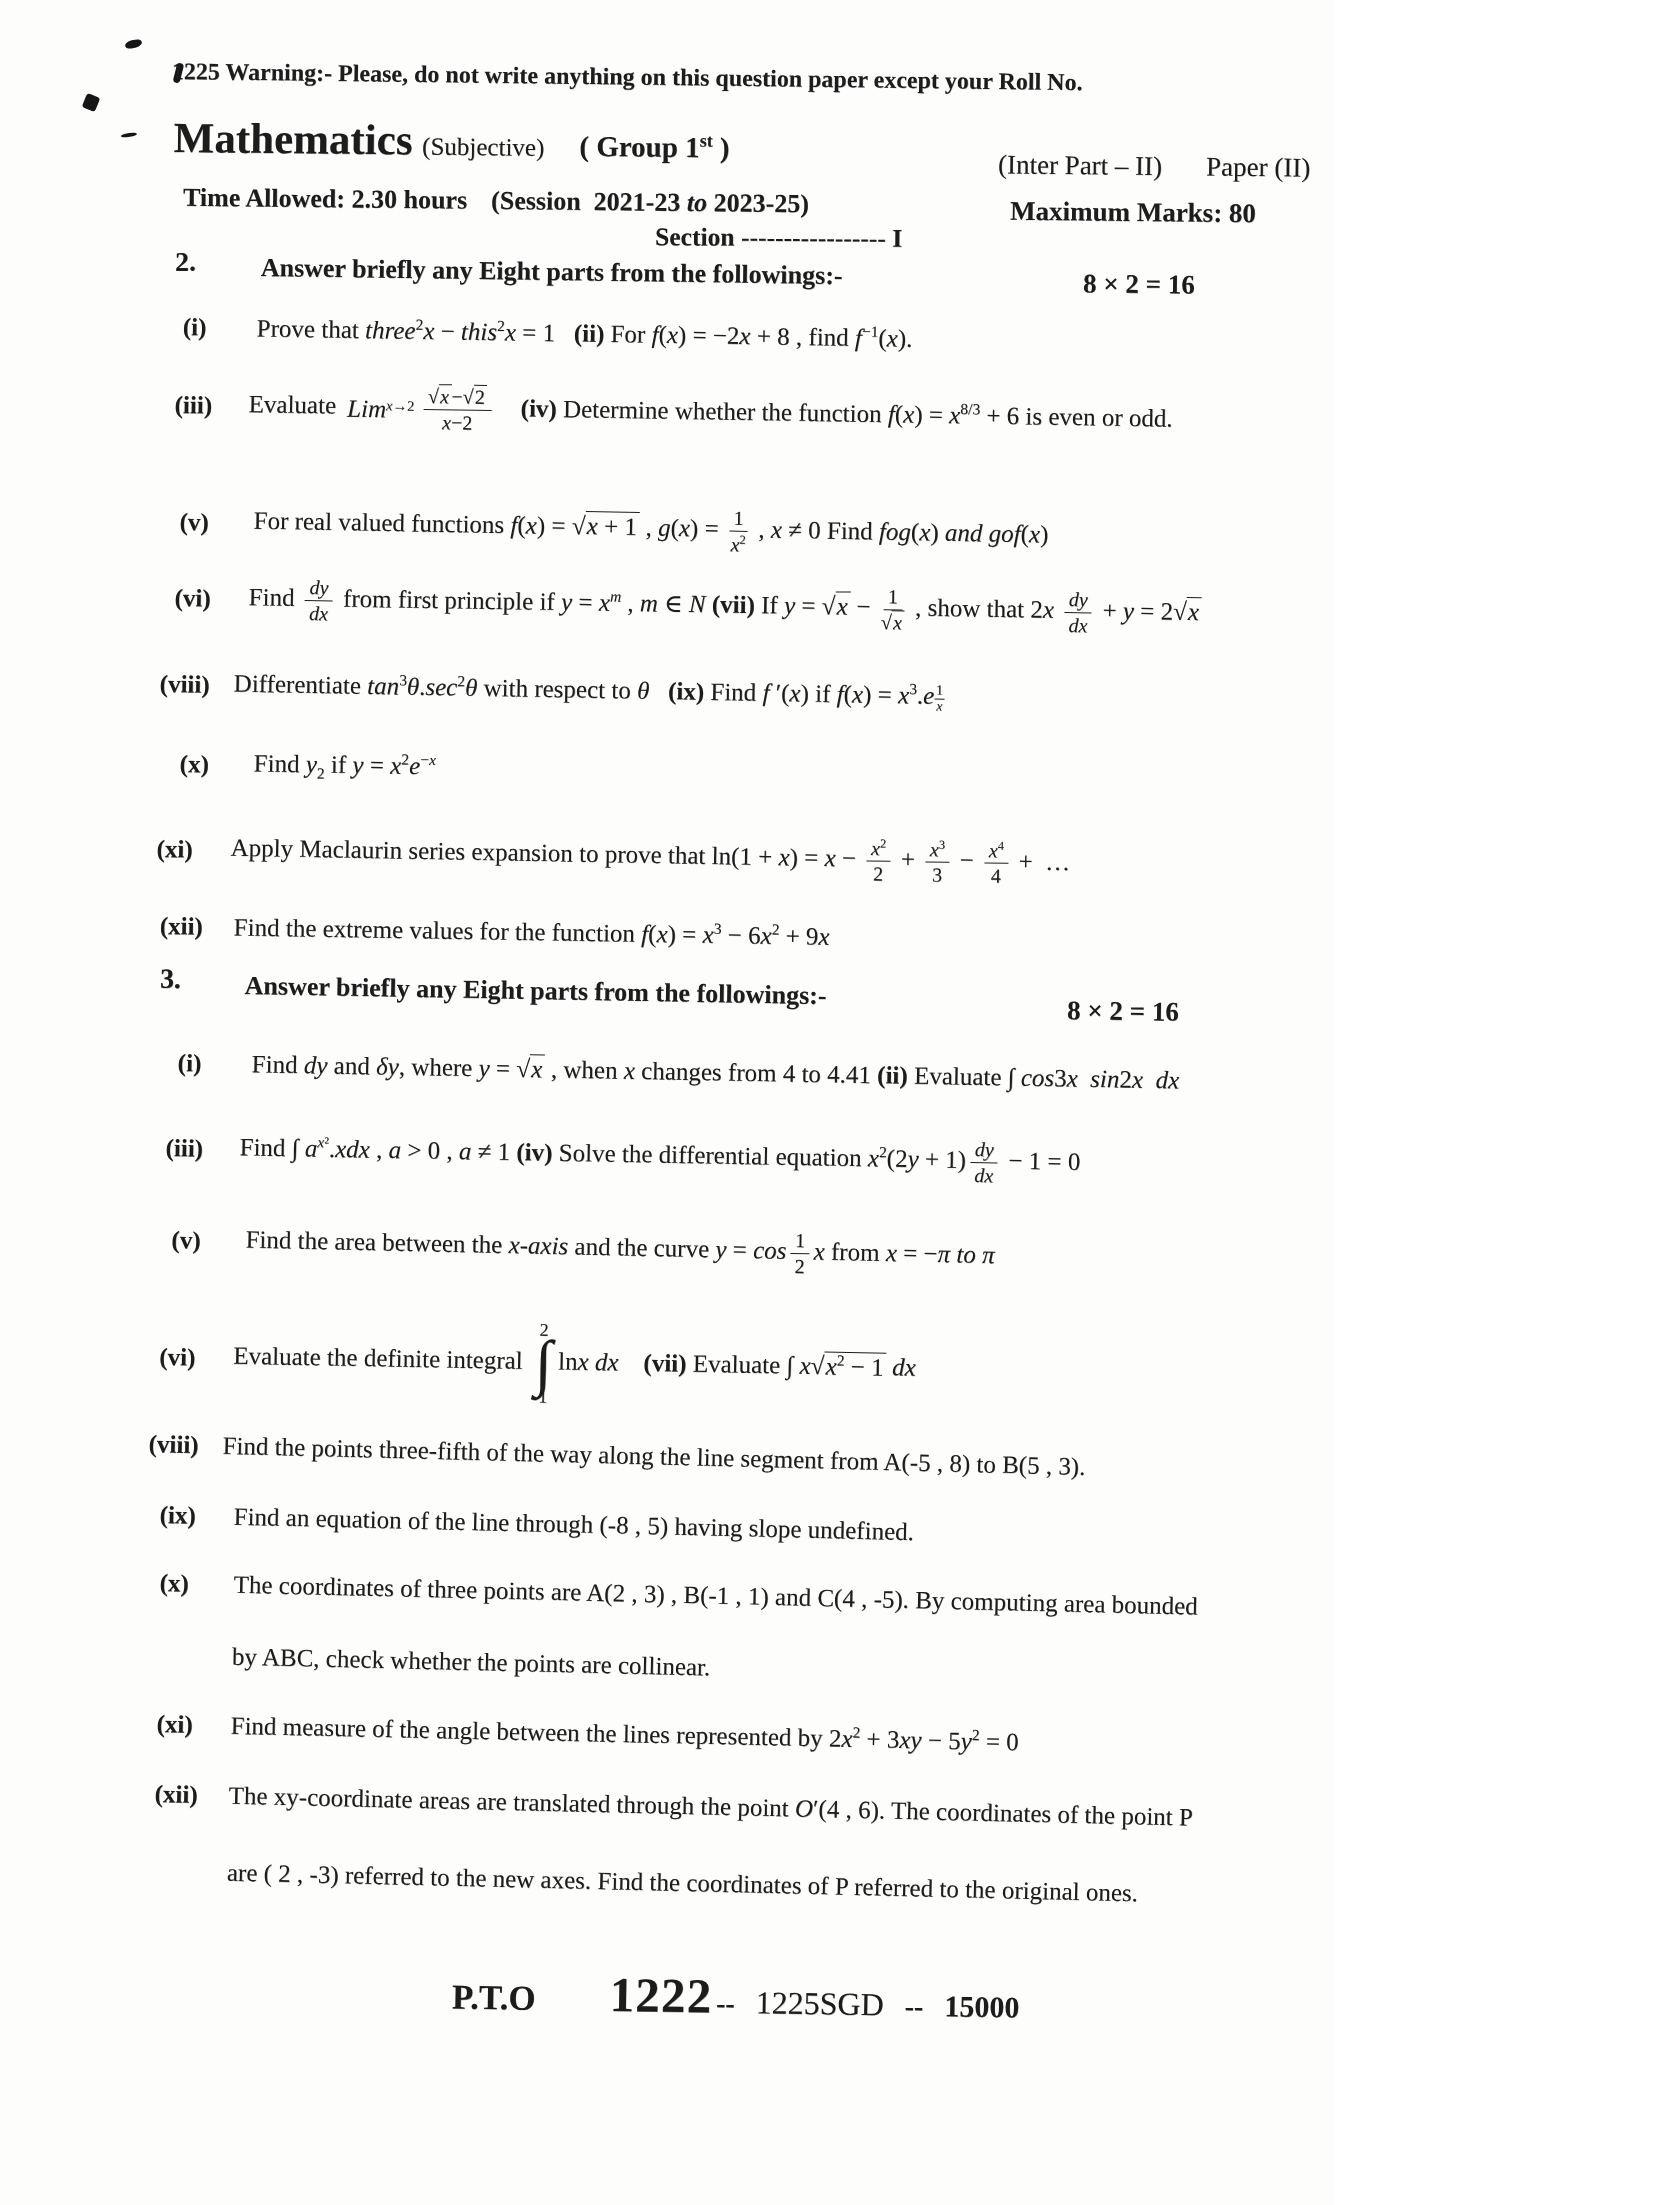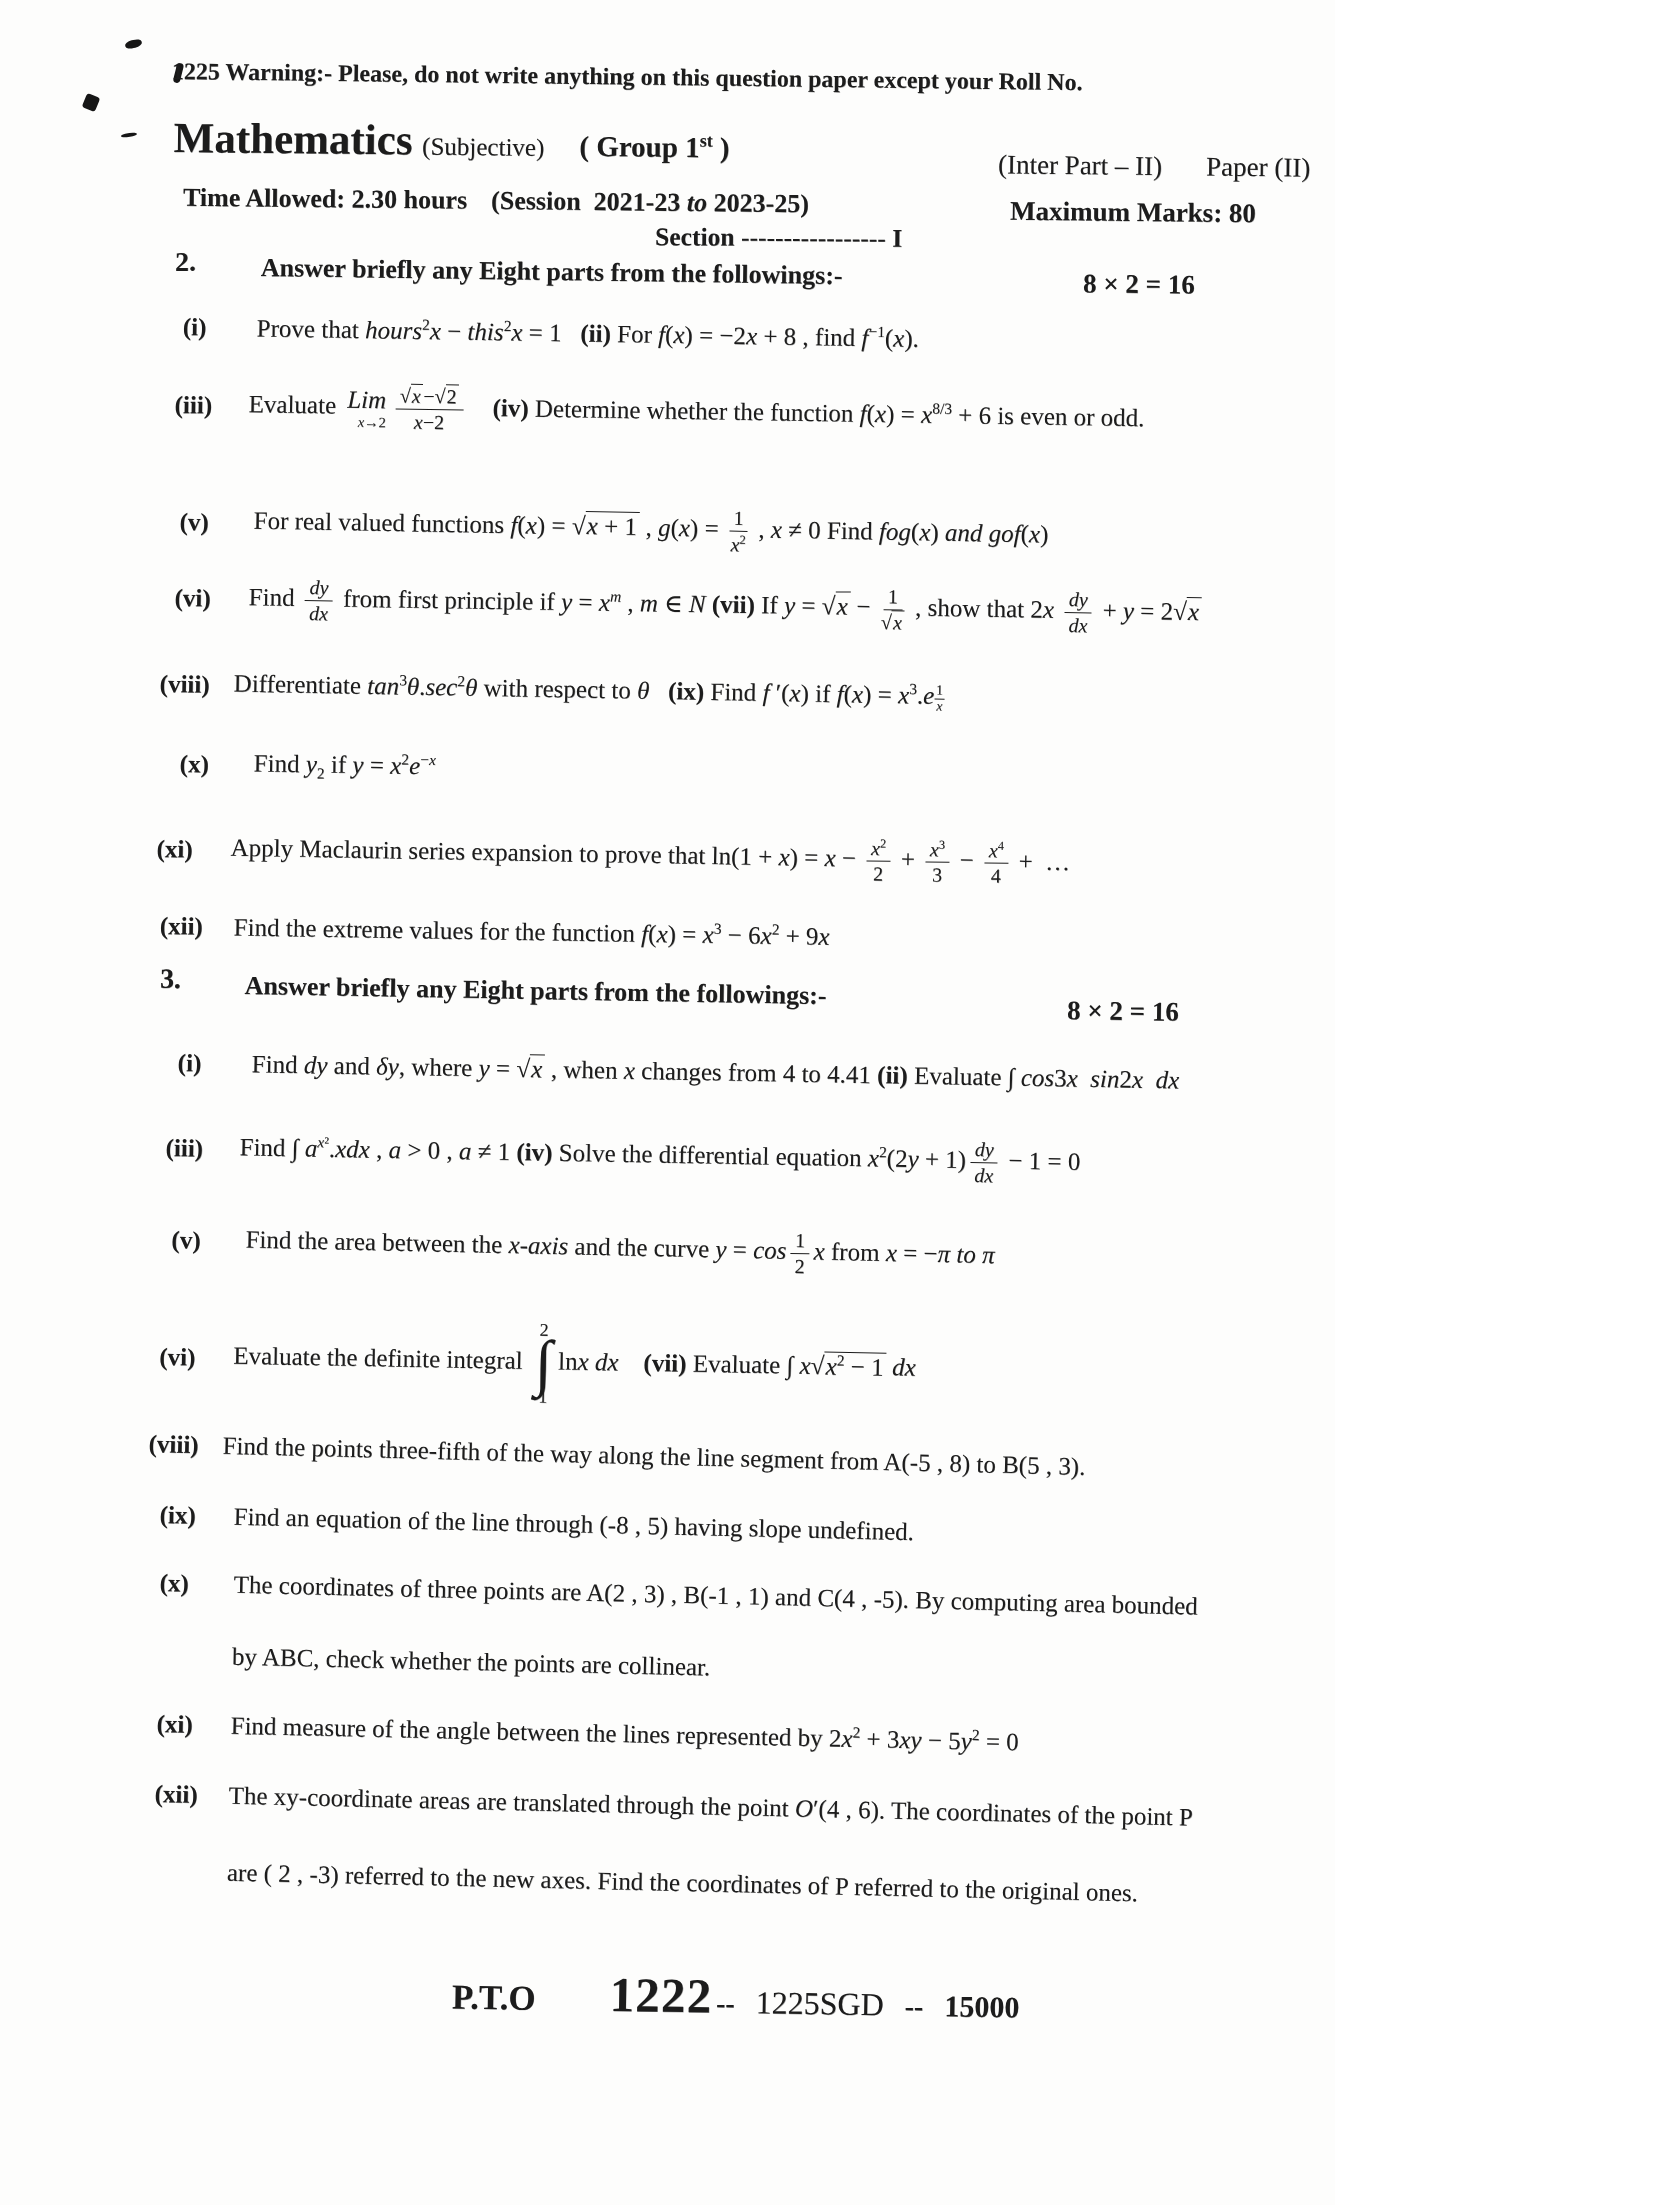--- a/index.html
+++ b/index.html
@@ -18,21 +18,21 @@
   .l2{display:block;}
   
   .f{display:inline-flex;flex-direction:column;align-items:center;vertical-align:middle;
      line-height:1.05;font-size:.8em;margin:0 4.3px;}
   .f .n{border-bottom:1.8px solid #1c1c1c;padding:0 4.3px 1.8px;}
   .f .d{padding-top:1.8px;text-align:center;}
   
   .sq{white-space:nowrap;}
   .sq .r{border-top:1.8px solid #1c1c1c;padding:0 2.4px 0 1.2px;}
   
-  .lim{display:inline-flex;flex-direction:column;align-items:flex-end;vertical-align:middle;
+  .lim{display:inline-flex;align-items:flex-start;vertical-align:middle;
        line-height:1;margin:0 4.9px;}
   .lim .ls{font-size:.58em;margin-top:2.4px;}
   
   .sf{display:inline-flex;flex-direction:column;align-items:center;line-height:1;font-size:.9em;}
   .sf .sfn{border-bottom:1.2px solid #1c1c1c;padding:0 1.8px 0.6px;}
   .sf .sfd{padding-top:0.6px;}
   
   .dint{display:inline-flex;flex-direction:column;align-items:center;vertical-align:middle;
         line-height:.9;margin:0 6px;}
   .dint .dg{font-size:2.5em;line-height:.82;}
@@ -83,21 +83,21 @@
   <div class="abs" style="left:1010px;top:197px;font-size:27px;font-weight:700;transform:rotate(.6deg);white-space:nowrap;">Maximum Marks:   80</div>
 
   <div class="abs" style="left:655px;top:223px;font-size:25.6px;font-weight:700;transform:rotate(.4deg);white-space:nowrap;">Section ----------------- I</div>
 
   <div class="abs" style="left:175px;top:246px;font-size:28px;font-weight:700;">2.</div>
   <div class="abs" style="left:261px;top:253px;font-size:26px;font-weight:700;transform:rotate(.8deg);transform-origin:left top;white-space:nowrap;">Answer briefly any Eight parts from the followings:-</div>
   <div class="abs" style="left:1083px;top:269px;font-size:27px;font-weight:700;transform:rotate(.6deg);white-space:nowrap;">8  × 2 = 16</div>
 
   <div class="item" style="left:183px;top:312px;transform:rotate(.9deg);transform-origin:left top;">
     <span class="lbl">(i)</span>
-    <span class="txt">Prove that <i>hours</i><sup>2</sup><i>x</i> − <i>this</i><sup>2</sup><i>x</i> = 1&nbsp;&nbsp;&nbsp;<b>(ii)</b> For <i>f</i>(<i>x</i>) = −2<i>x</i> + 8 , find <i>f</i><sup>−1</sup>(<i>x</i>).</span>
+    <span class="txt">Prove that <i>three</i><sup>2</sup><i>x</i> − <i>this</i><sup>2</sup><i>x</i> = 1&nbsp;&nbsp;&nbsp;<b>(ii)</b> For <i>f</i>(<i>x</i>) = −2<i>x</i> + 8 , find <i>f</i><sup>−1</sup>(<i>x</i>).</span>
   </div>
   <div class="item" style="left:175px;top:382px;transform:rotate(.9deg);transform-origin:left top;">
     <span class="lbl">(iii)</span>
     <span class="txt">Evaluate <span class="lim">
           <i>Lim</i>
           <span class="ls"><i>x</i>→2</span>
         </span><span class="f">
           <span class="n"><span class="sq">√<span class="r"><i>x</i></span></span>−<span class="sq">√<span class="r">2</span></span></span>
           <span class="d"><i>x</i>−2</span>
         </span>&nbsp;&nbsp;&nbsp;&nbsp;<b>(iv)</b> Determine whether the function <i>f</i>(<i>x</i>) = <i>x</i><sup>8/3</sup> + 6 is even or odd.</span>

